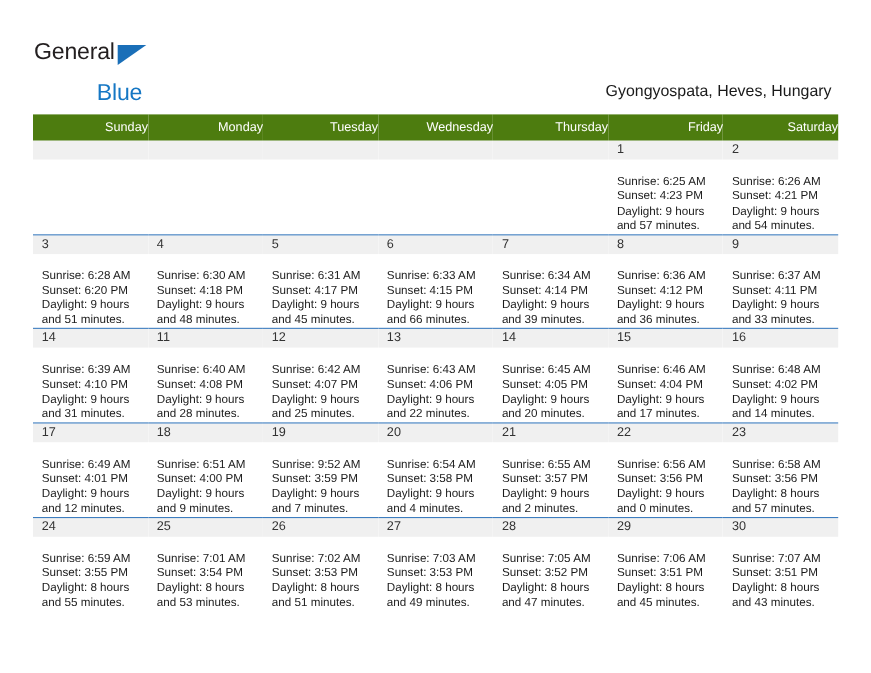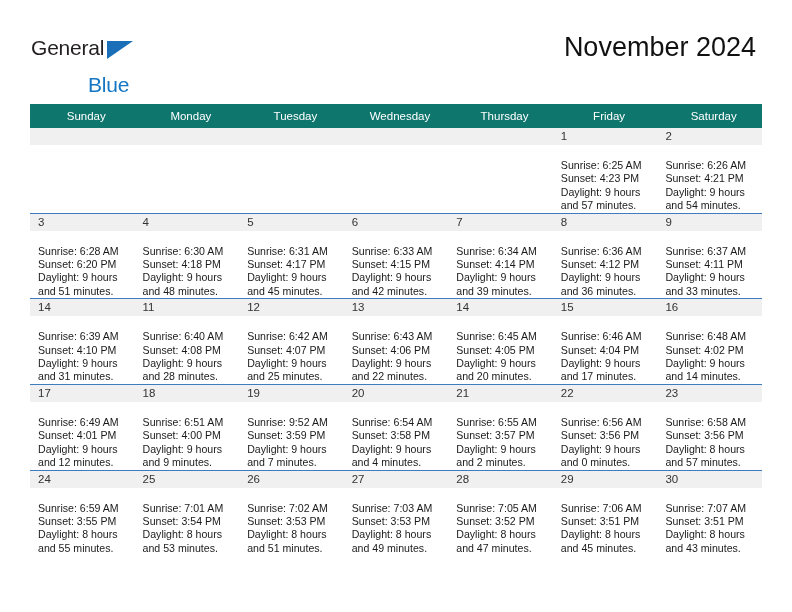--- a/index.html
+++ b/index.html
@@ -86,25 +86,25 @@
   
   .calendar {
     position: absolute;
     left: 30px;
     top: 104px;
     width: 732px;
     border-collapse: collapse;
     table-layout: fixed;
   }
   .calendar th {
-    background: #0f766e;
+    background: #4d7c0f;
     color: #ffffff;
     font-weight: normal;
     font-size: 11.5px;
-    text-align: center;
+    text-align: right;
     padding: 5px 0 6px 8px;
     height: 13px;
     border: none;
   }
   .calendar td {
     vertical-align: top;
     padding: 0;
     border: none;
     border-top: 1px solid #3d7dbf;
     height: 82px;
@@ -142,21 +142,21 @@
 <body>
 
 <div class="page">
 
   <div class="header">
     <div class="logo">
       <span class="logo-general">General</span>
       <span class="logo-tri"></span>
       <span class="logo-blue">Blue</span>
     </div>
-    <div class="title">November 2024</div>
+    <div class="subtitle">Gyongyospata, Heves, Hungary</div>
   </div>
 
   <table class="calendar">
     <thead>
       <tr>
         <th>Sunday</th>
         <th>Monday</th>
         <th>Tuesday</th>
         <th>Wednesday</th>
         <th>Thursday</th>
@@ -257,21 +257,21 @@
               <div>Daylight: 9 hours</div>
               <div>and 45 minutes.</div>
             </div>
           </td>
           <td>
             <div class="daynum">6</div>
             <div class="details">
               <div>Sunrise: 6:33 AM</div>
               <div>Sunset: 4:15 PM</div>
               <div>Daylight: 9 hours</div>
-              <div>and 42 minutes.</div>
+              <div>and 66 minutes.</div>
             </div>
           </td>
           <td>
             <div class="daynum">7</div>
             <div class="details">
               <div>Sunrise: 6:34 AM</div>
               <div>Sunset: 4:14 PM</div>
               <div>Daylight: 9 hours</div>
               <div>and 39 minutes.</div>
             </div>

